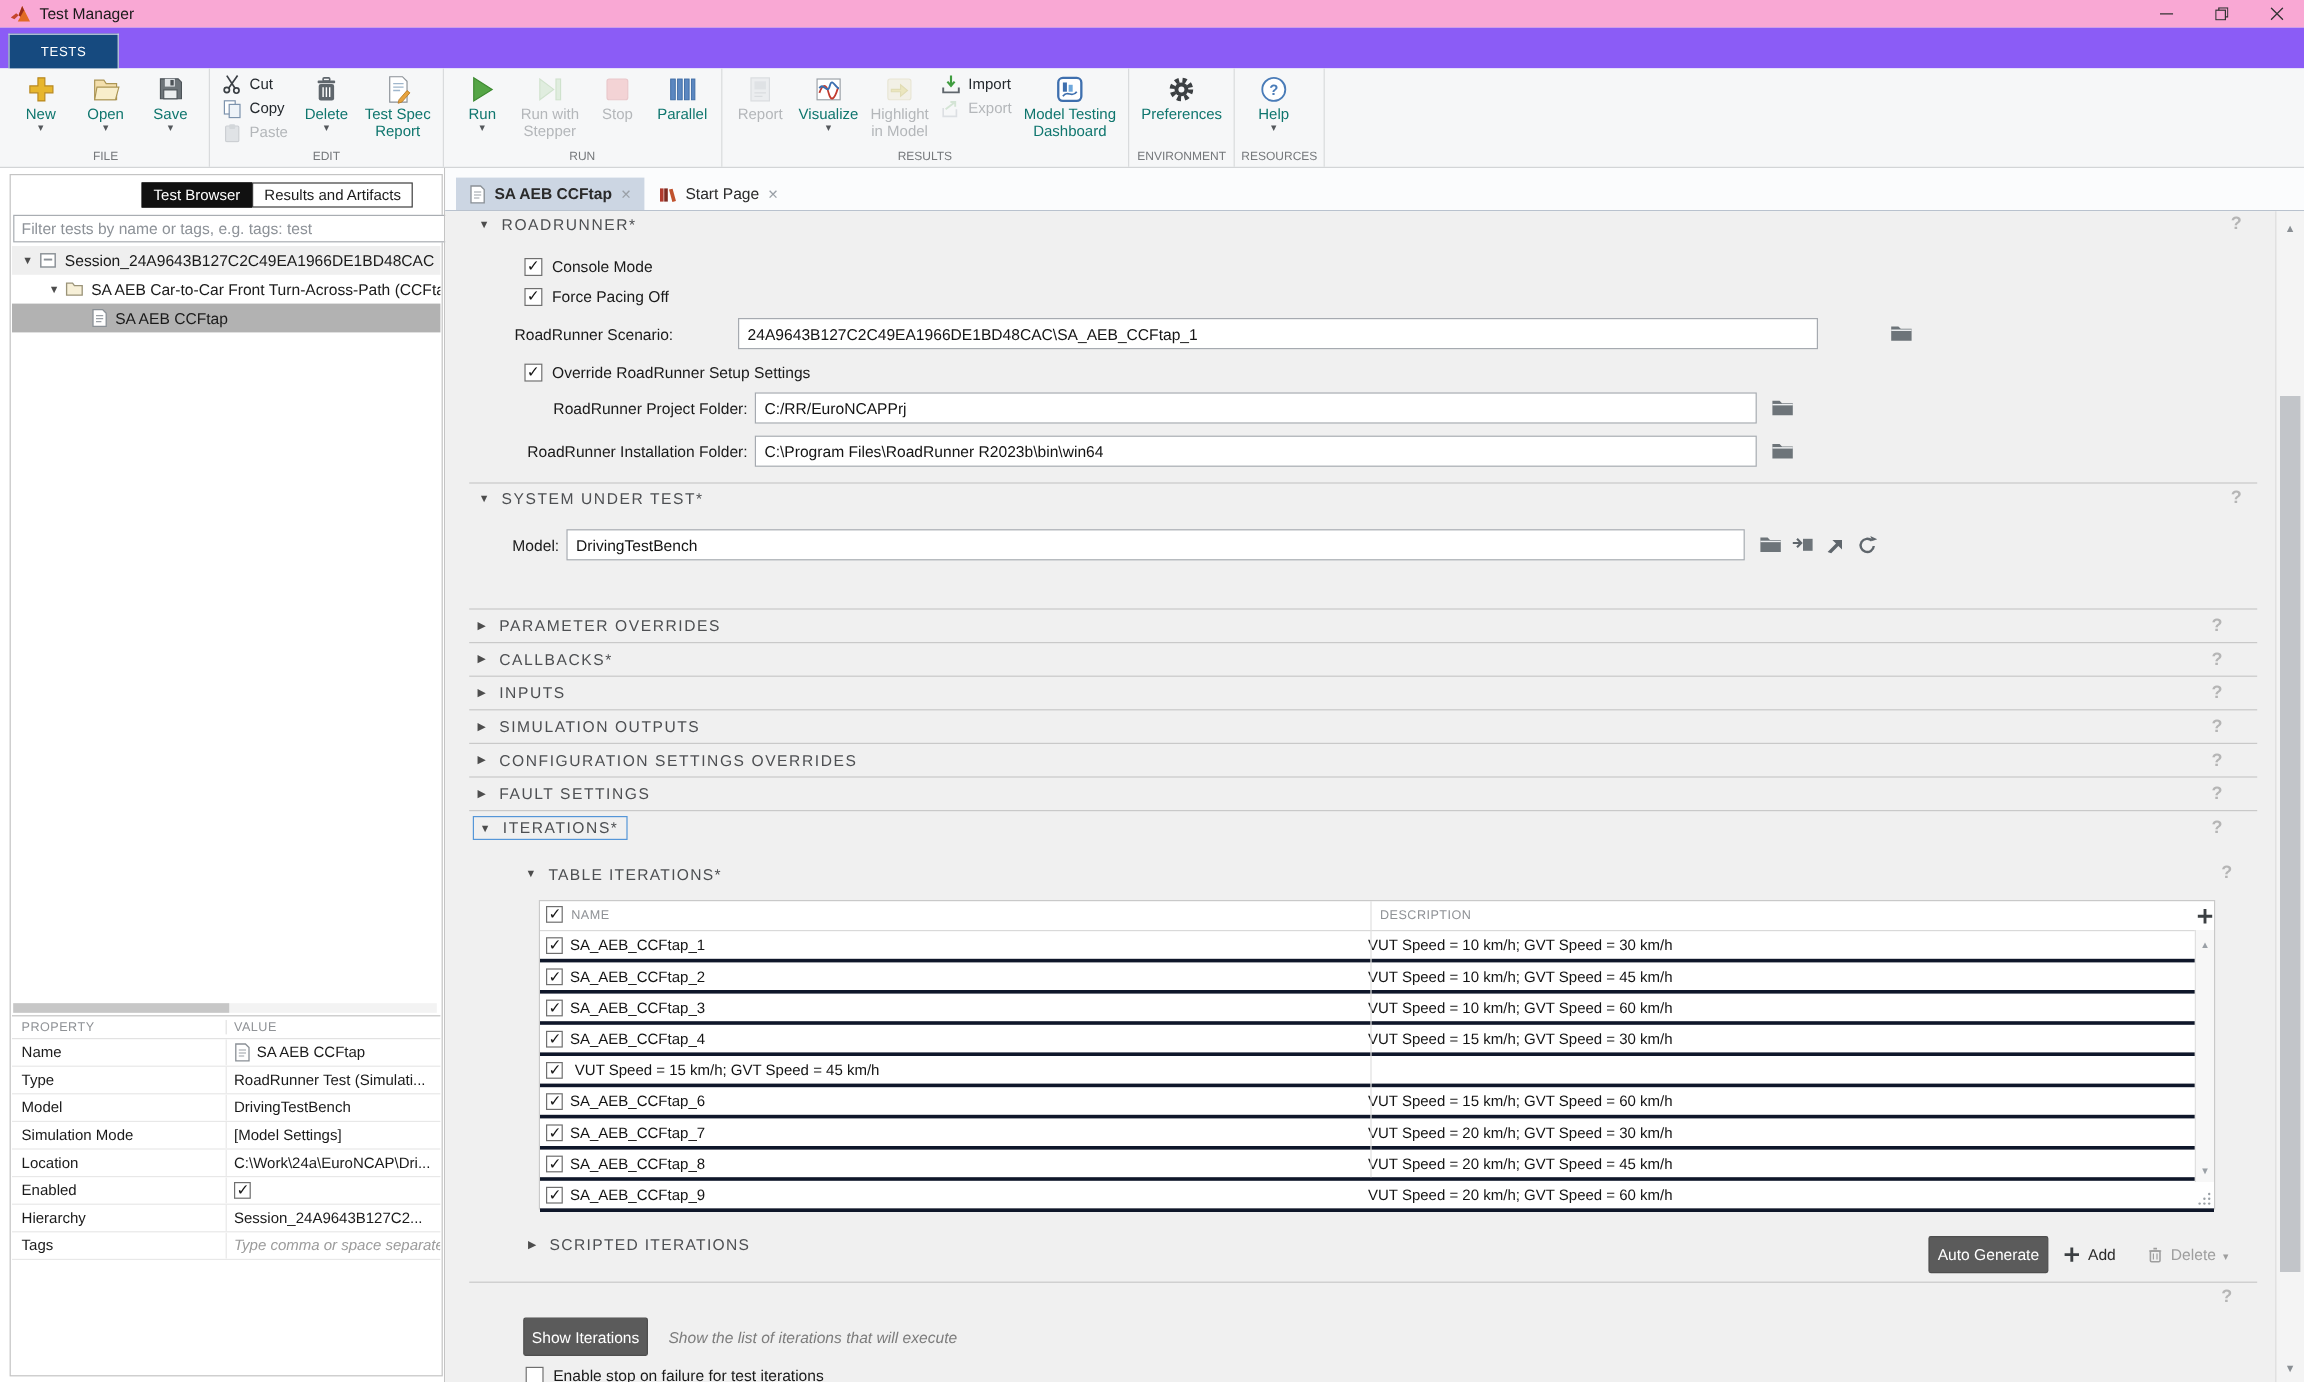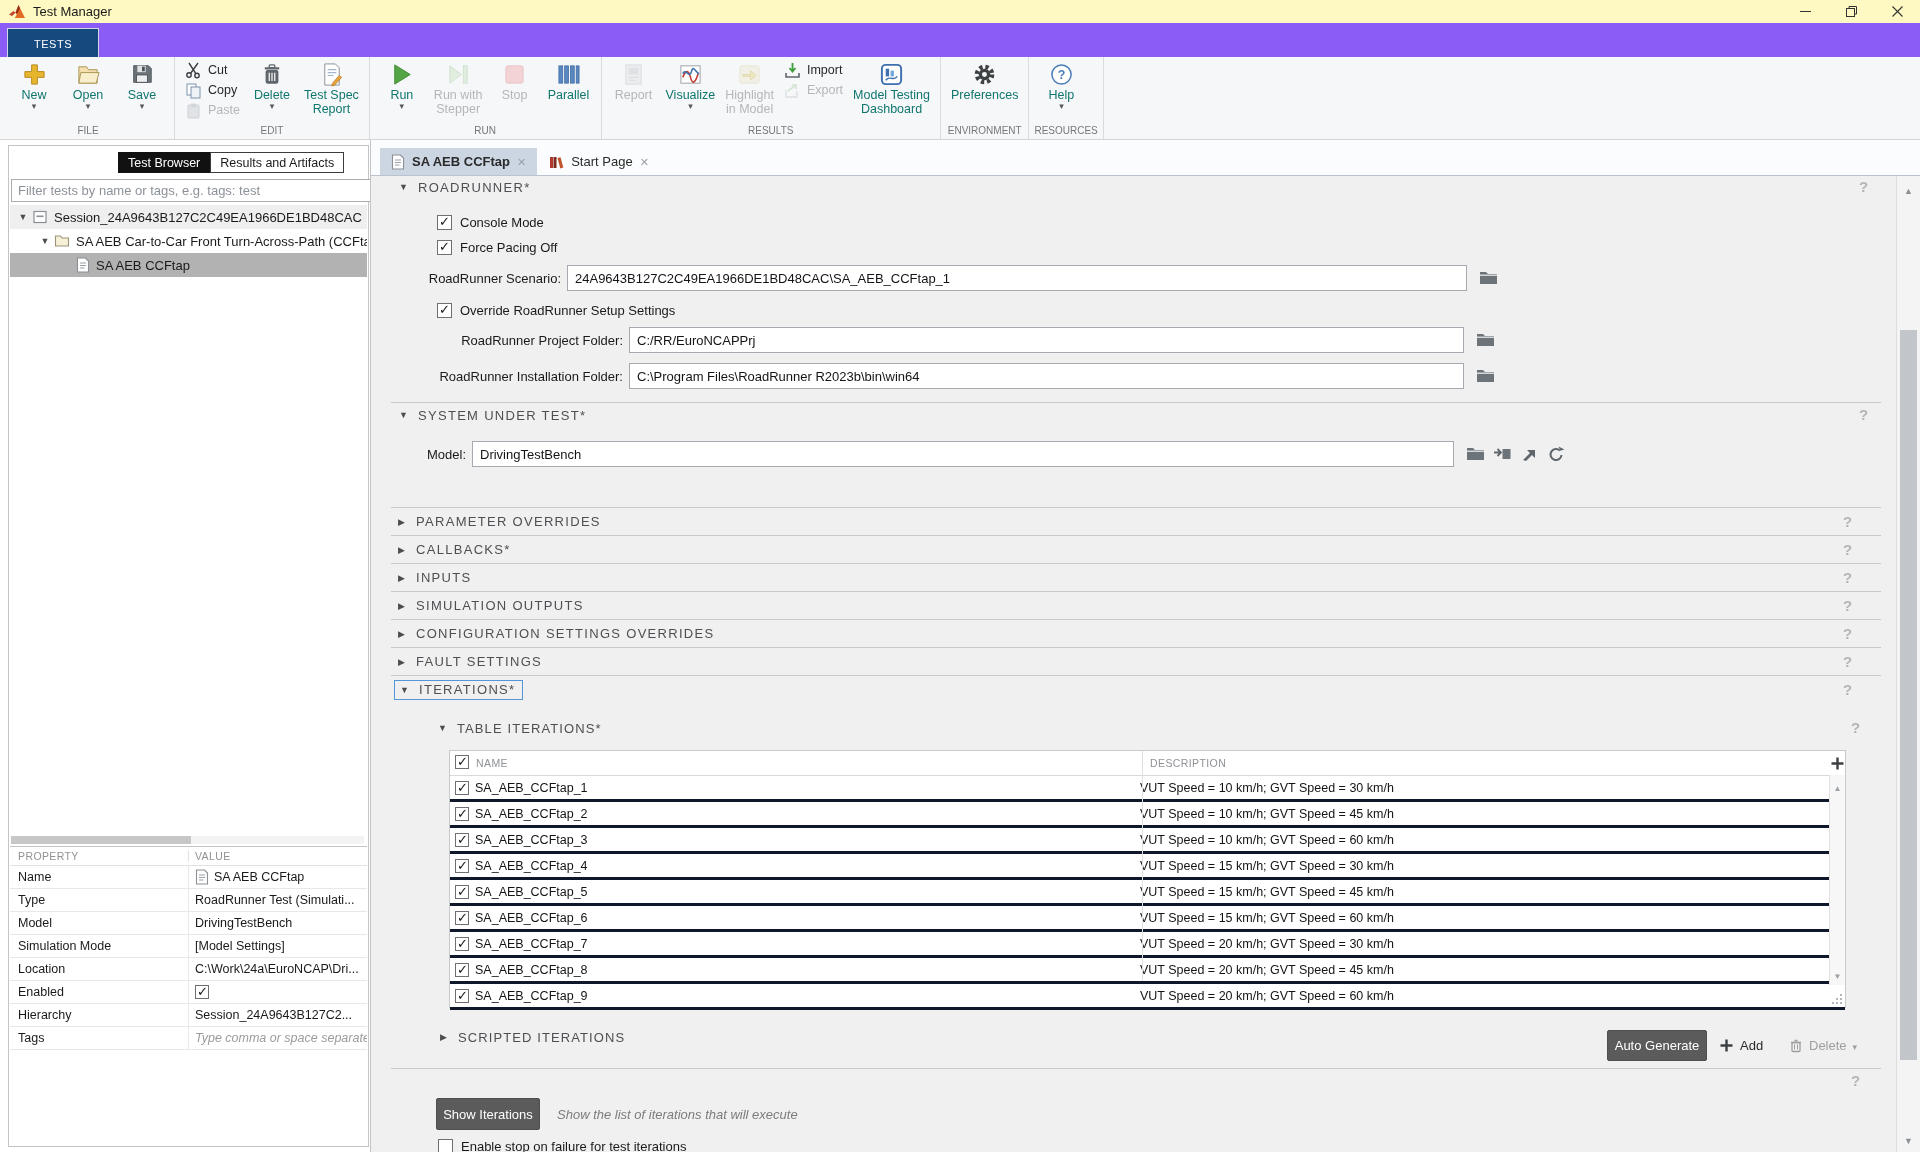--- a/index.html
+++ b/index.html
@@ -1,20 +1,20 @@
 <!DOCTYPE html>
 <html><head>
 <meta charset="utf-8">
 <style>
   html,body{margin:0;padding:0;}
   body{width:1920px;height:1152px;position:relative;overflow:hidden;background:#ffffff;
        font-family:"Liberation Sans","DejaVu Sans",sans-serif;-webkit-font-smoothing:antialiased;}
   svg{display:block}
   
-  .titlebar{position:absolute;left:0;top:0;width:100%;height:23px;background:#fef9c3;display:flex;align-items:center;}
+  .titlebar{position:absolute;left:0;top:0;width:100%;height:23px;background:#f9a8d4;display:flex;align-items:center;}
   .titlebar .logo{margin-left:9px;}
   .titlebar .title{margin-left:8px;font-size:13px;color:#1a1a1a;}
   .win-controls{position:absolute;right:0;top:0;height:23px;display:flex;}
   .win-btn{width:46px;height:23px;display:flex;align-items:center;justify-content:center;}
   
   .band{position:absolute;left:0;top:23px;width:100%;height:34px;background:#8b5cf6;padding-left:32px;}
   .band-tab{position:absolute;left:7px;top:5px;width:90px;height:29px;border:1px solid #cfd8e4;border-bottom:none;
             color:#fff;font-size:11px;letter-spacing:.5px;display:flex;align-items:center;justify-content:center;background:#164a7f;}
   
   .toolstrip{position:absolute;left:0;top:57px;width:100%;height:83px;background:#f6f7f8;border-bottom:1px solid #d3d5d7;
@@ -580,21 +580,21 @@
 
     <div class="cbrow" style="left:66px;top:38px;">
       <span class="cb checked"></span>
       <span>Console Mode</span>
     </div>
     <div class="cbrow" style="left:66px;top:63px;">
       <span class="cb checked"></span>
       <span>Force Pacing Off</span>
     </div>
 
-    <div class="frow" style="left:0;top:89px;">
+    <div class="frow" style="left:0;top:89px;gap:48px;">
       <div class="flabel" style="width:190px;">RoadRunner Scenario:</div>
       <div class="fbox" style="width:900px;margin-left:6px;">24A9643B127C2C49EA1966DE1BD48CAC\SA_AEB_CCFtap_1</div>
       <div class="fbtn">
           <span>
             <svg width="19" height="16" viewBox="0 0 19 16">
               <path d="M1 2h6l2 2h9v10H1z" fill="#6d7479"></path>
               <rect x="1" y="4.6" width="17" height="1.2" fill="#eef0f2"></rect>
             </svg>
           </span>
         </div>
@@ -747,21 +747,20 @@
             <span class="iname">SA_AEB_CCFtap_3</span>
             <span class="idesc">VUT Speed = 10 km/h; GVT Speed = 60 km/h</span>
           </div>
           <div class="itrow">
             <span class="cb small checked"></span>
             <span class="iname">SA_AEB_CCFtap_4</span>
             <span class="idesc">VUT Speed = 15 km/h; GVT Speed = 30 km/h</span>
           </div>
           <div class="itrow">
             <span class="cb small checked"></span>
-            <span class="iname">SA_AEB_CCFtap_5</span>
             <span class="idesc">VUT Speed = 15 km/h; GVT Speed = 45 km/h</span>
           </div>
           <div class="itrow">
             <span class="cb small checked"></span>
             <span class="iname">SA_AEB_CCFtap_6</span>
             <span class="idesc">VUT Speed = 15 km/h; GVT Speed = 60 km/h</span>
           </div>
           <div class="itrow">
             <span class="cb small checked"></span>
             <span class="iname">SA_AEB_CCFtap_7</span>

